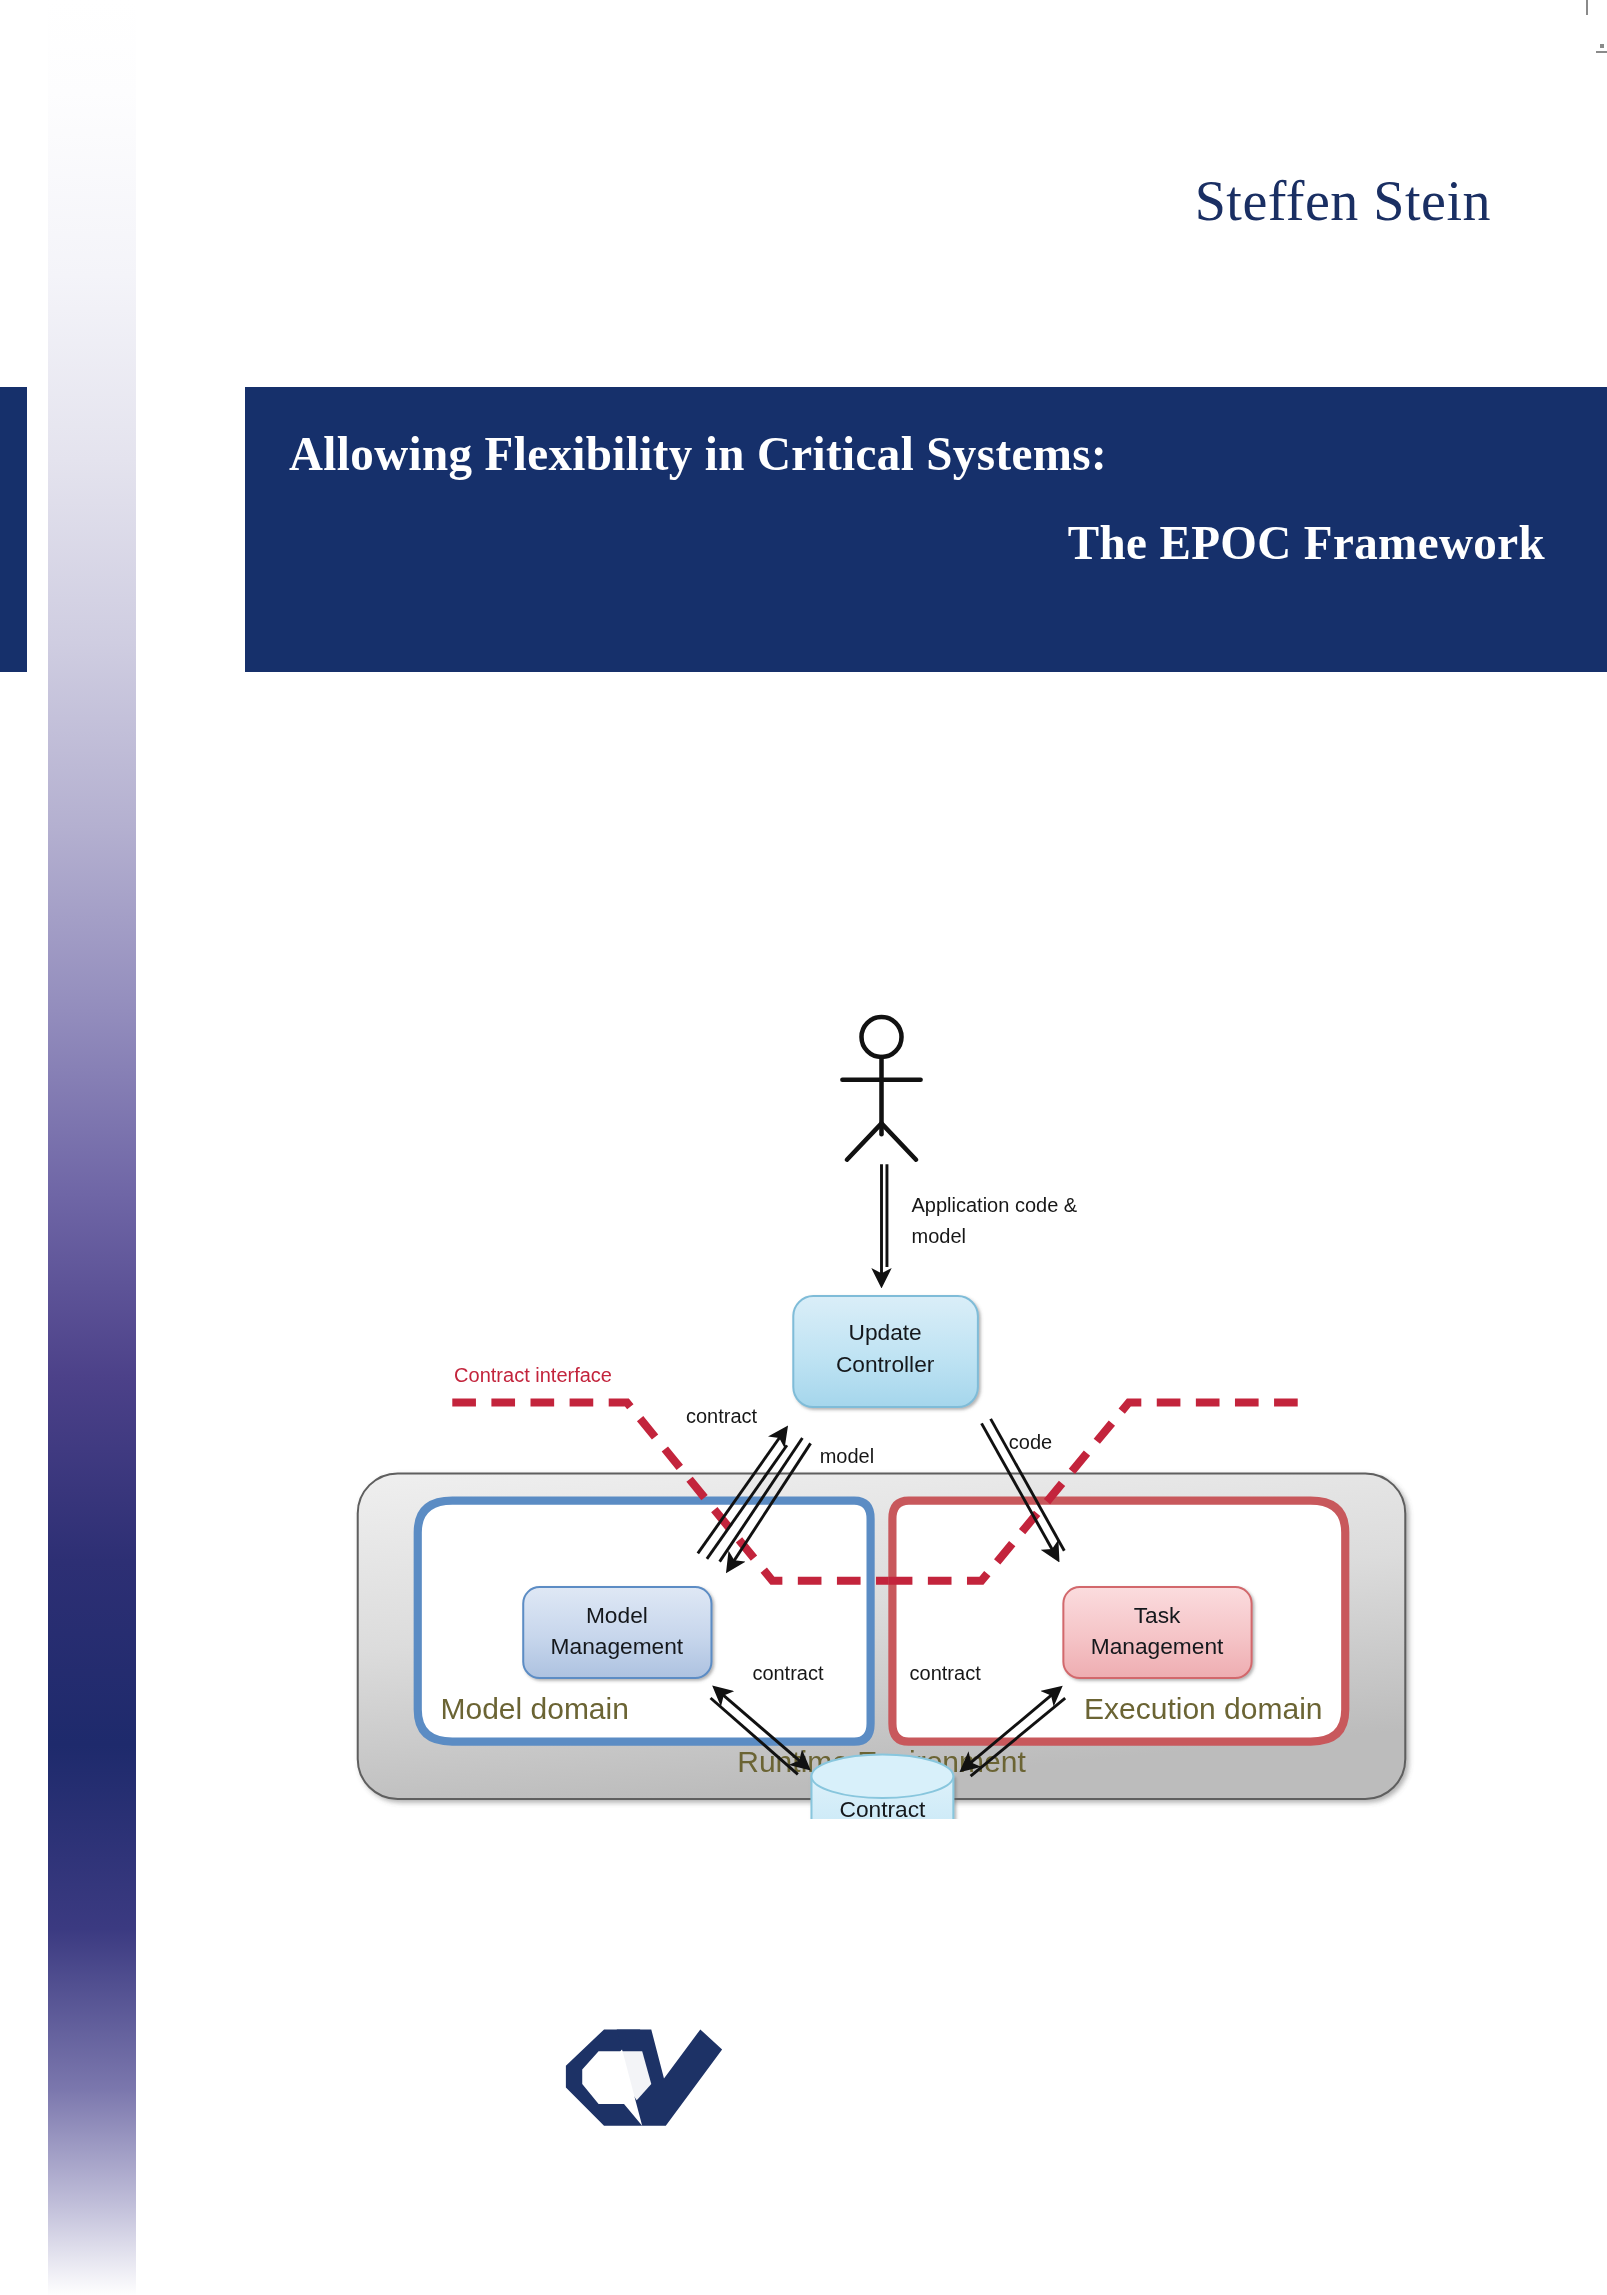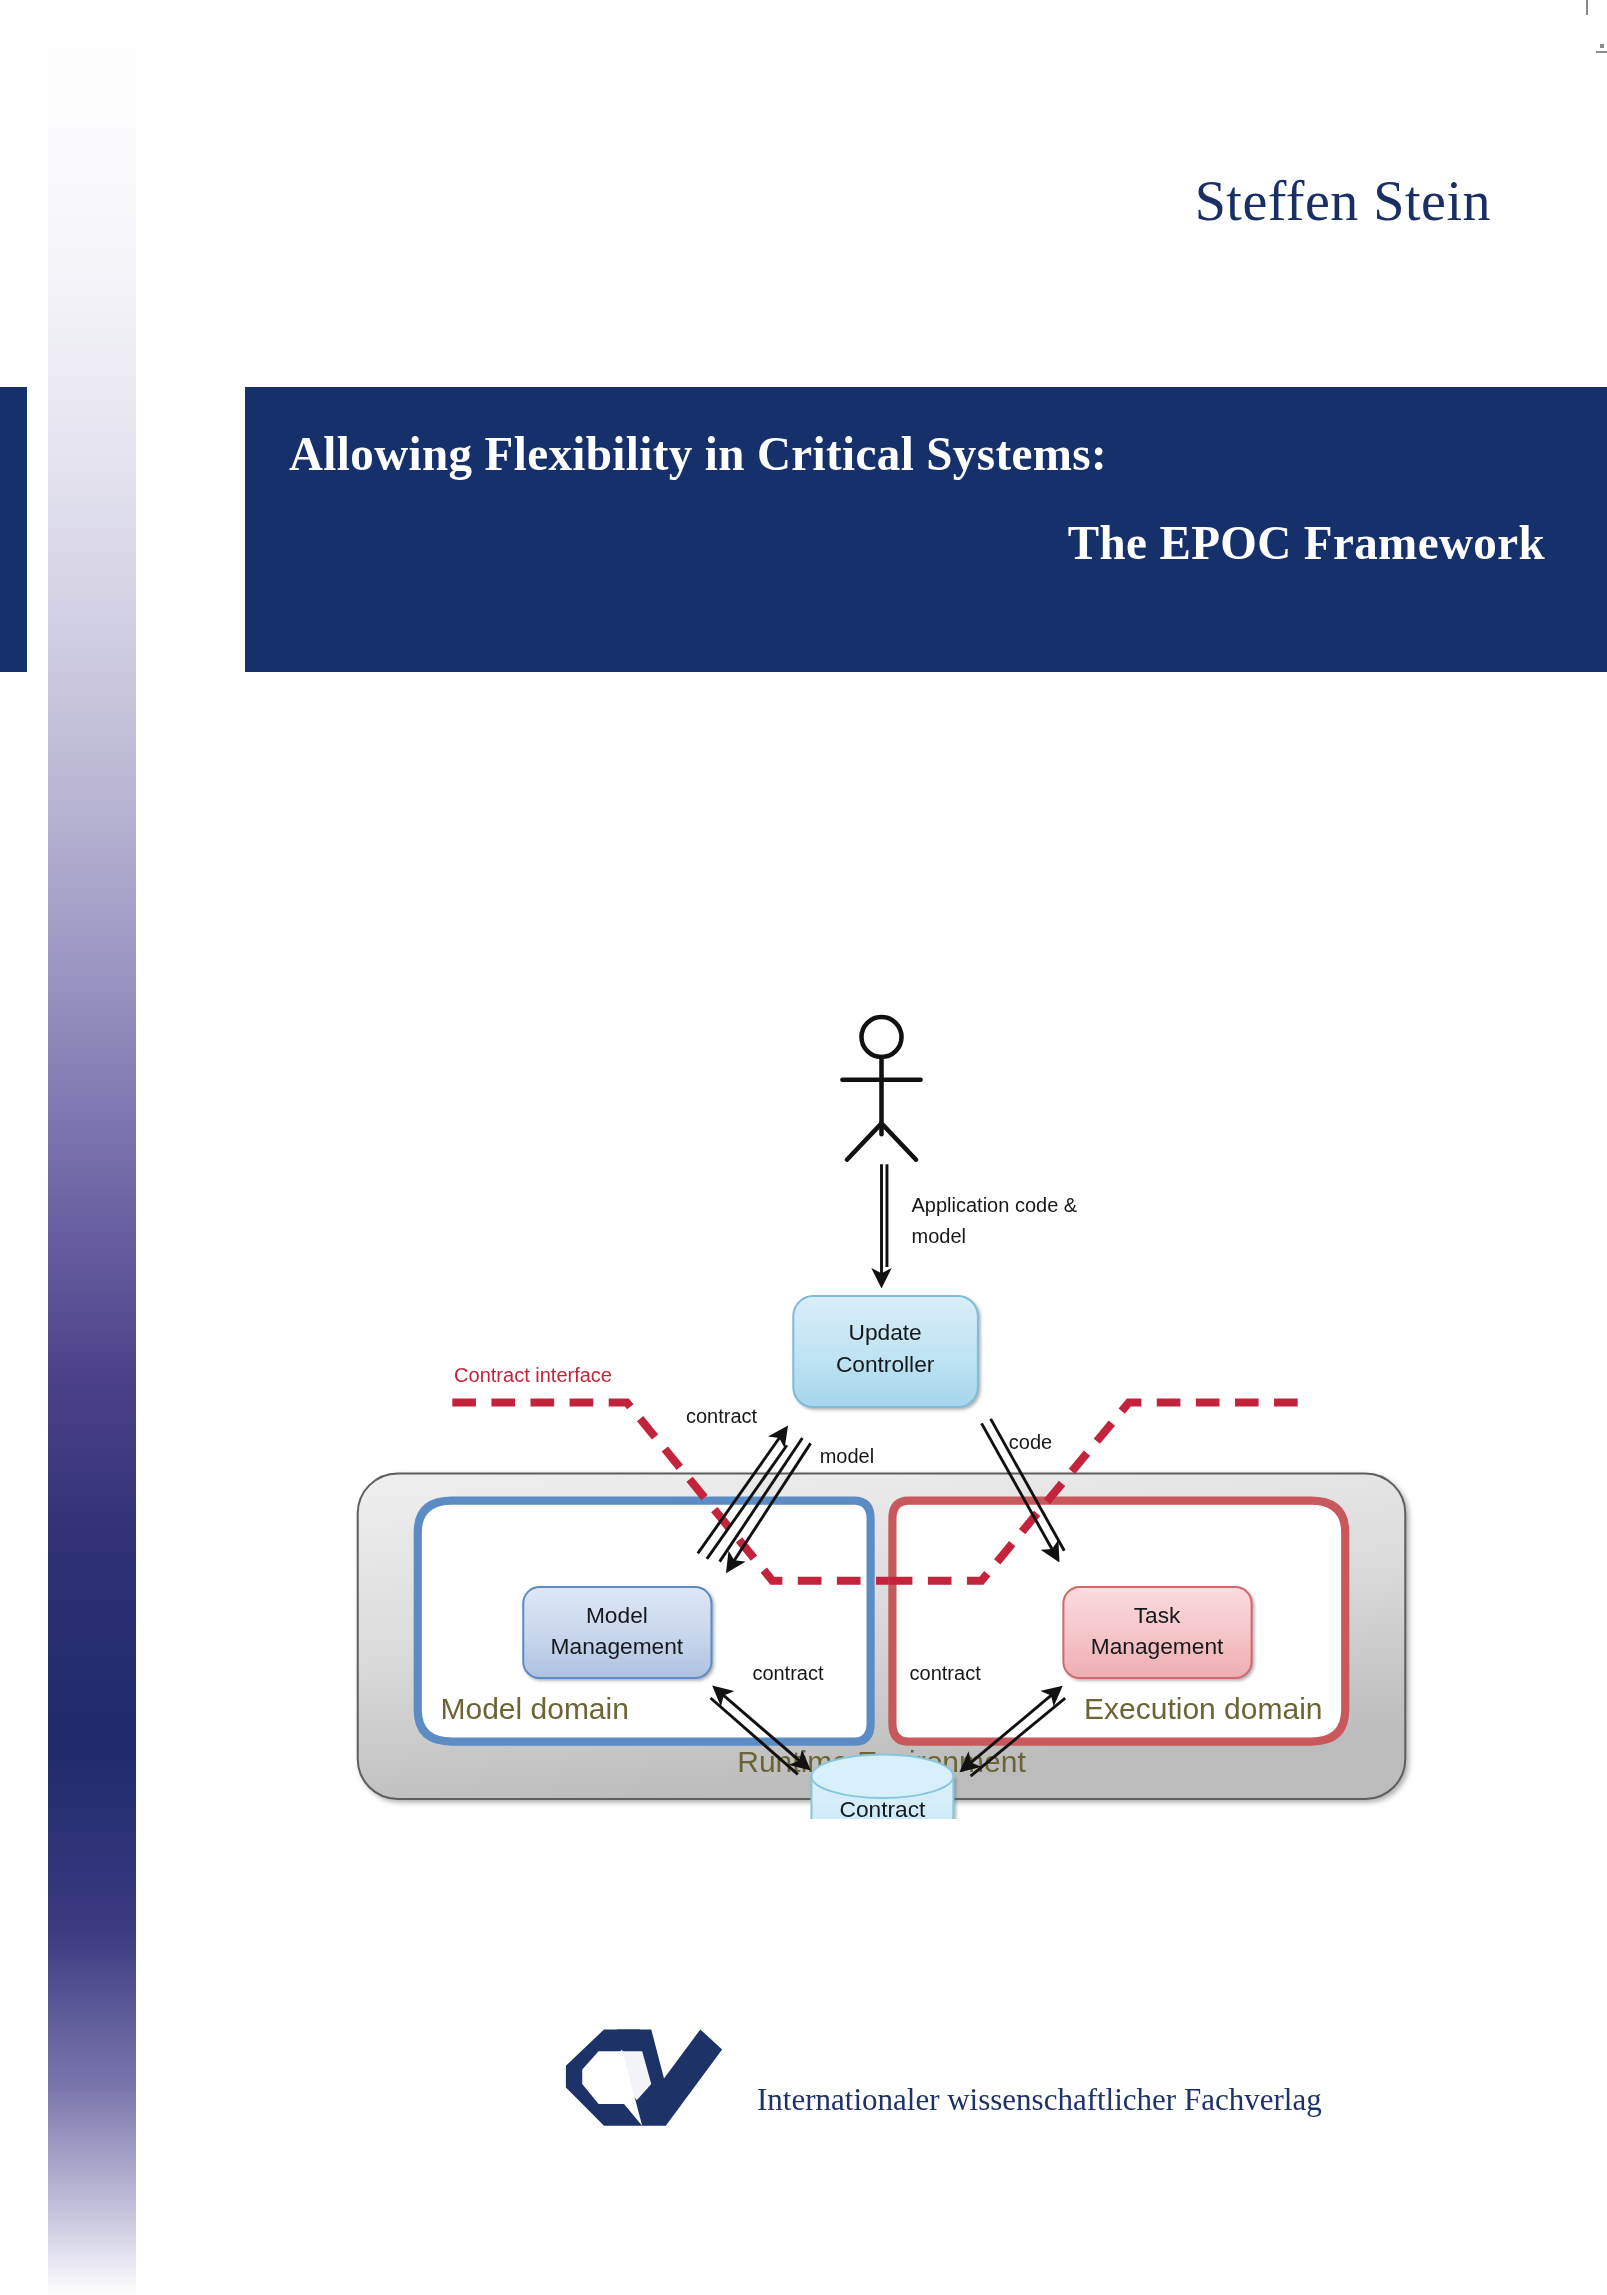--- a/index.html
+++ b/index.html
@@ -327,19 +327,18 @@
     <svg width="160" height="109" viewBox="0 0 176 120" xmlns="http://www.w3.org/2000/svg">
 
       <path d="M44 6 L84 6 L62 30 L38 30 L20 50 L20 66 L38 88 L66 88 L86 112 L44 112
                L2 70 L2 46 Z" fill="#1d3266"></path>
 
       <path d="M58 6 L96 6 L110 60 L150 6 L174 28 L112 112 L86 112 Z" fill="#1d3266"></path>
 
       <path d="M62 30 L86 30 L96 66 L80 84 L62 58 Z" fill="#ffffff" opacity="0.95"></path>
     </svg>
   </div>
-  <div id="publisher-tagline">Internationaler wissenschaftlicher Fachverlag</div>
 </div>
 
 <div class="crop-mark" id="crop-v"></div>
 <div class="crop-mark" id="crop-h"></div>
 <div class="crop-mark" id="crop-dot"></div>
 
 
 </body></html>

